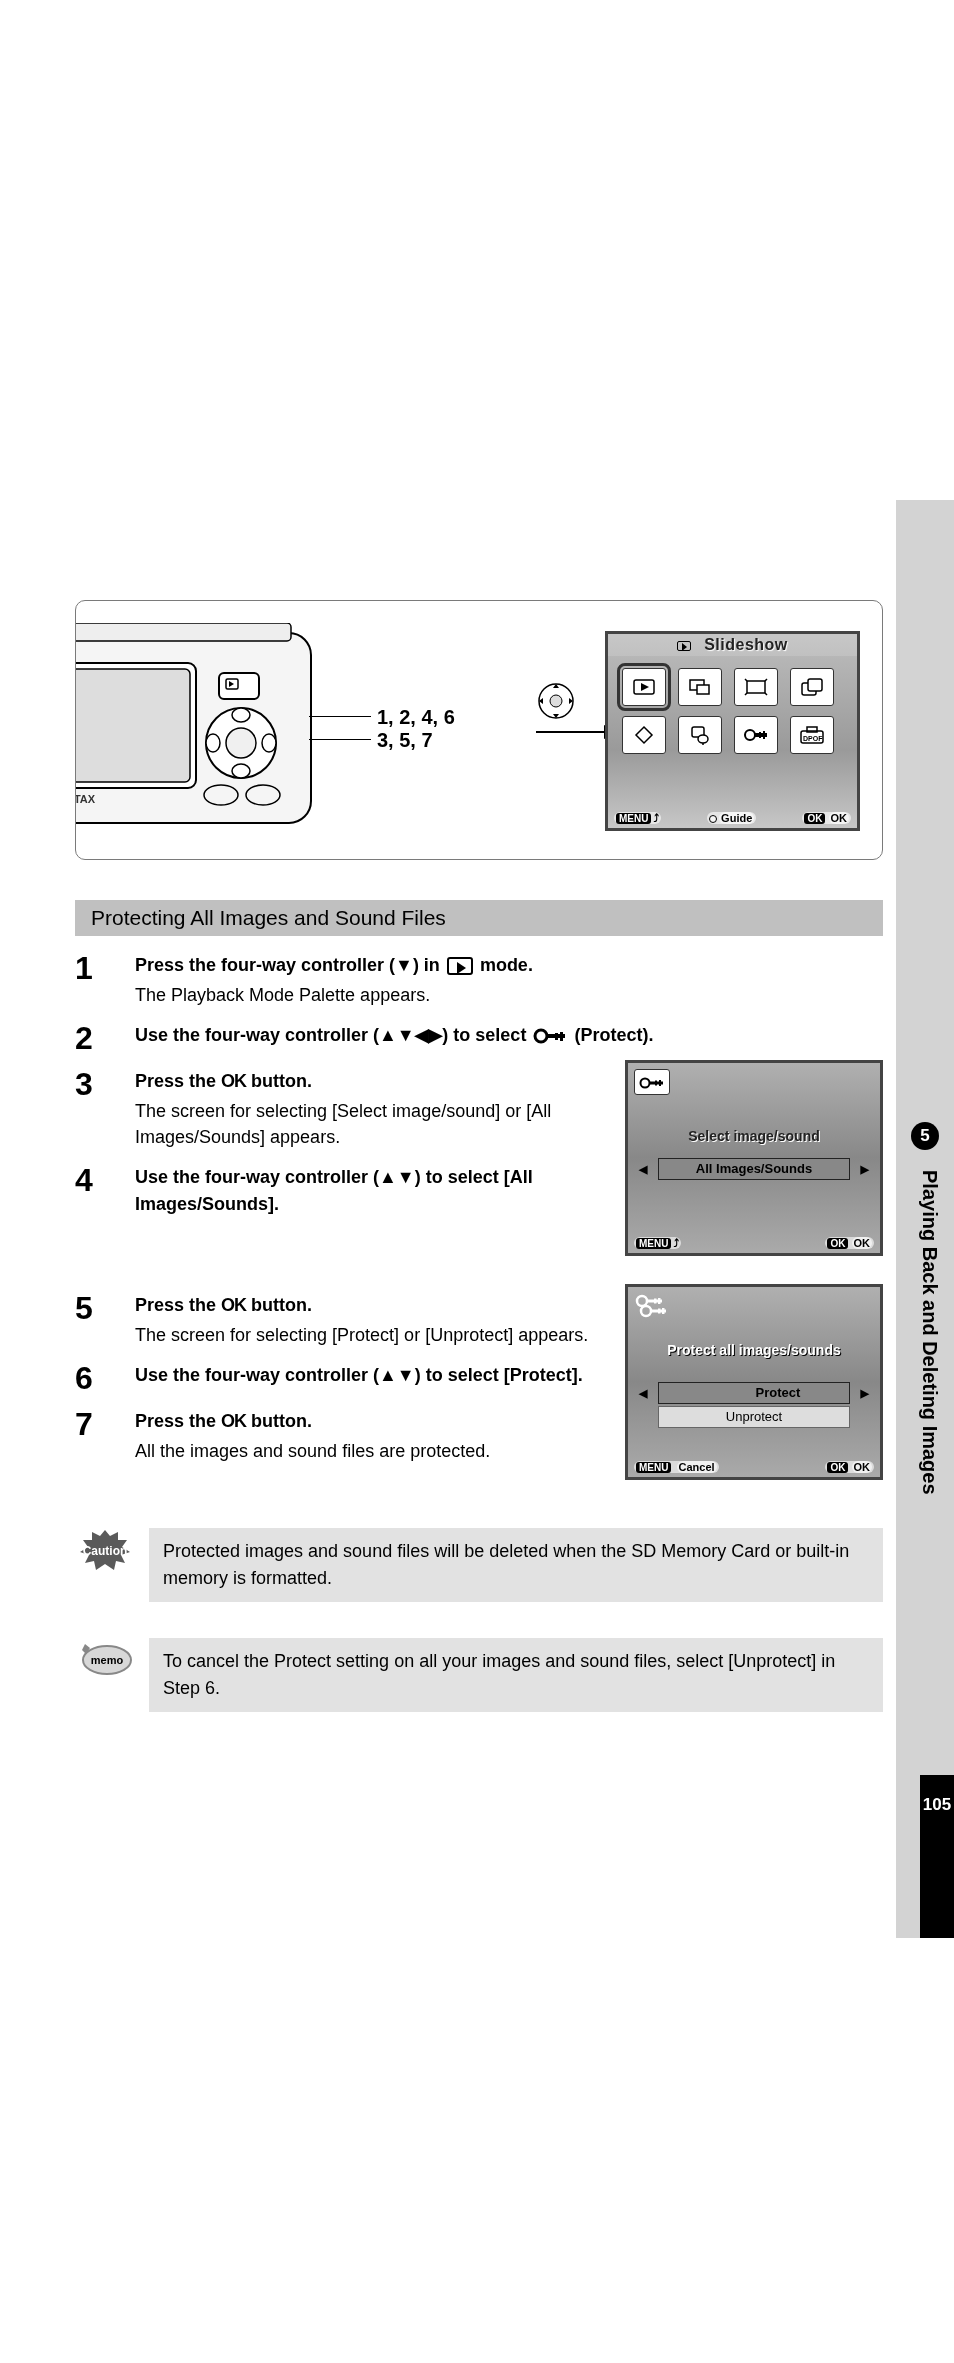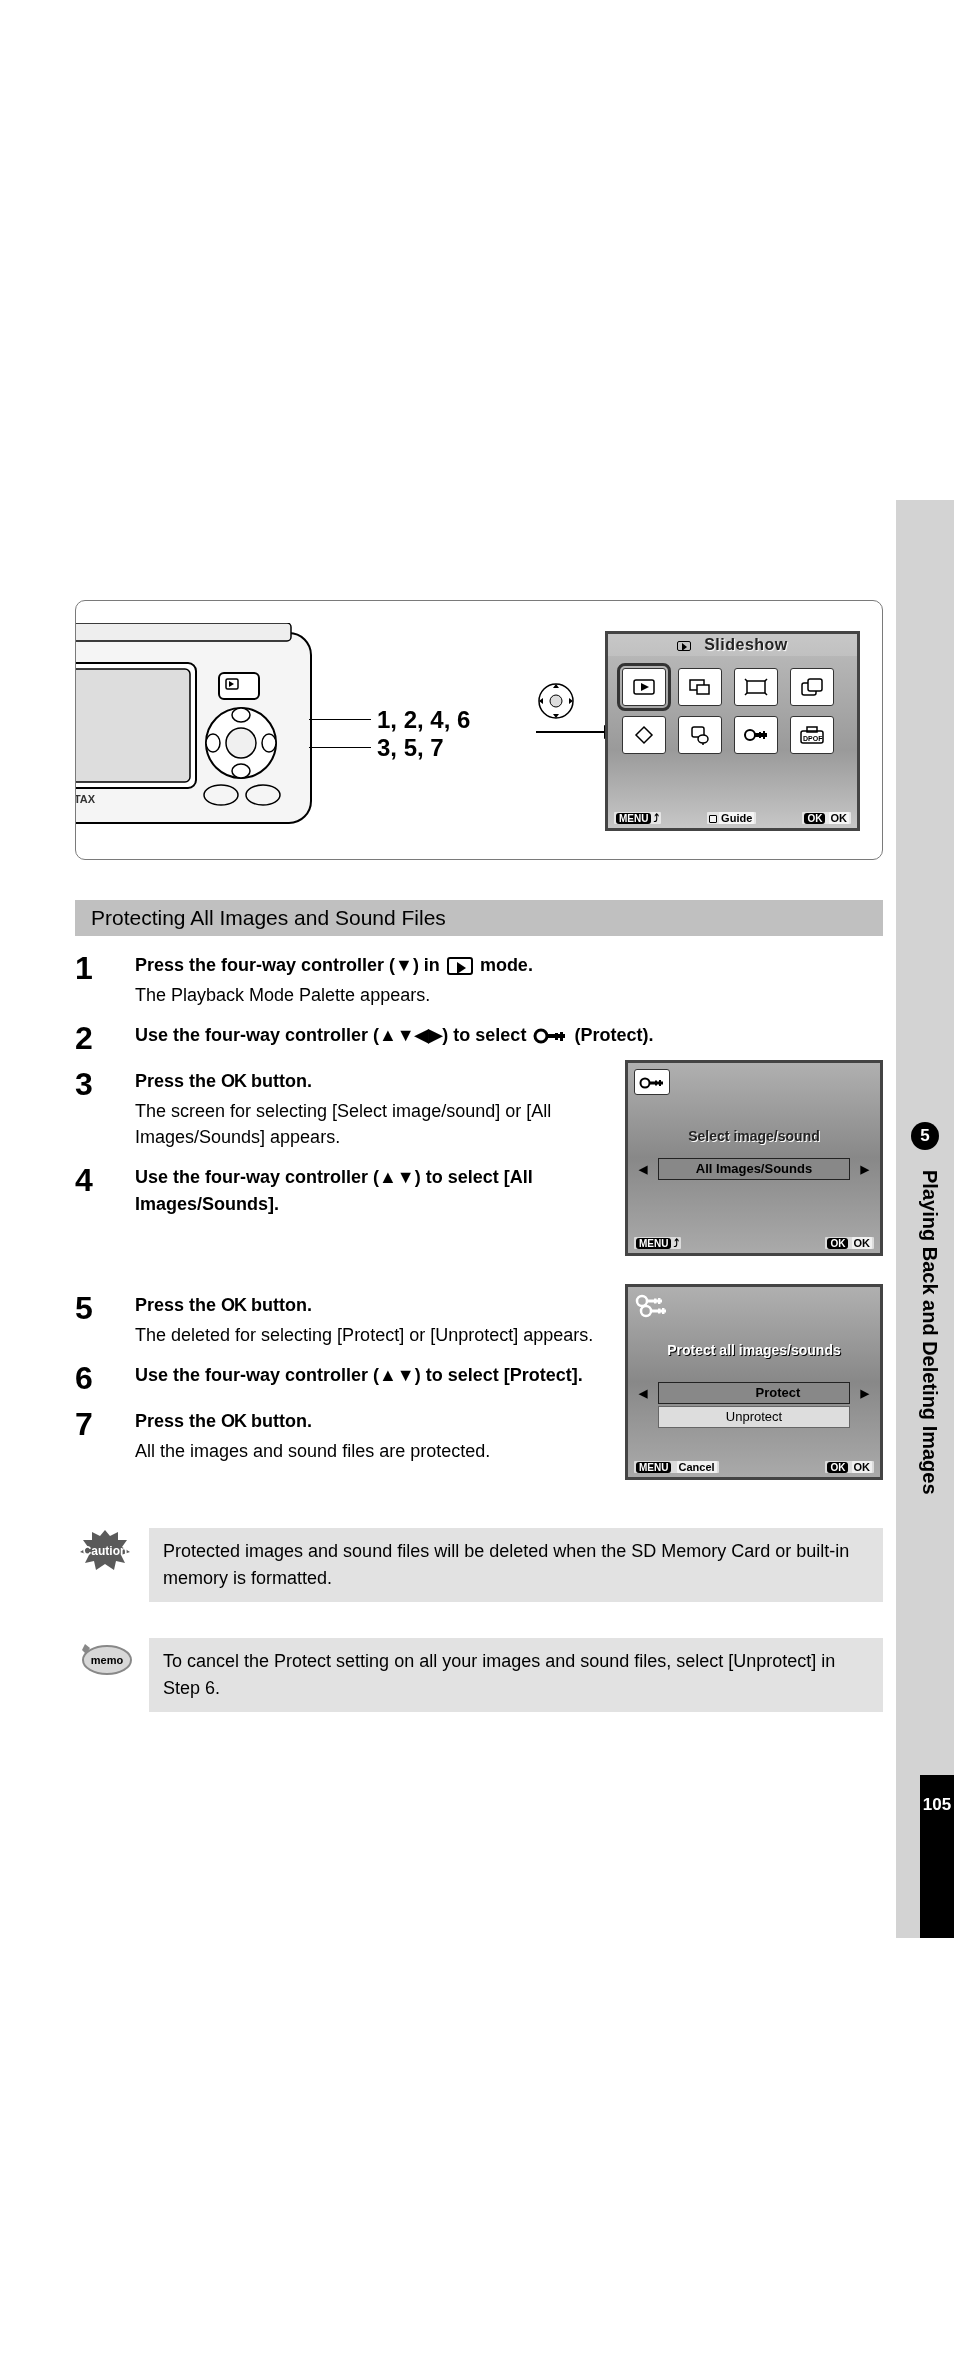--- a/index.html
+++ b/index.html
@@ -80,21 +80,21 @@
     top: 22px;
     width: 300px;
     height: 215px;
   }
   .callout-lines {
     position: absolute;
     left: 233px;
     top: 105px;
   }
   .callout1, .callout2 {
-    font-size: 24px;
+    font-size: 20px;
     font-weight: bold;
   }
   .callout1::before, .callout2::before {
     content: "";
     display: inline-block;
     border-top: 1.5px solid #000;
     width: 62px;
     vertical-align: middle;
     margin-right: 6px;
     transform: translateY(-2px);
@@ -189,21 +189,21 @@
     padding: 0 6px;
     display: flex;
     justify-content: space-between;
     font-size: 11px;
     color: #000;
     font-weight: bold;
   }
   .lcd-footer span {
     background: rgba(255,255,255,0.6);
     padding: 0 2px;
-    border-radius: 1px;
+    border-radius: 6px;
   }
   .lcd-footer .menu-btn {
     background: #000; color:#fff; padding: 0 3px; border-radius: 3px; font-size: 10px; margin-right: 2px;
   }
   .lcd-footer .ok-btn {
     background: #000; color:#fff; padding: 0 3px; border-radius: 3px; font-size: 10px;
   }
   .green-dot {
     display: inline-block;
     width: 8px; height: 8px;
@@ -550,21 +550,21 @@
       </div>
     </div>
 
     <div class="lcd-area" style="margin-top:24px;">
       <div class="step">
         <div class="step-num">5</div>
         <div class="step-body limit-width">
           <div class="step-title">
             <span>Press the </span><span class="ok-text">OK</span><span> button.</span>
           </div>
-          <div class="step-desc">The deleted for selecting [Protect] or [Unprotect] appears.</div>
+          <div class="step-desc">The screen for selecting [Protect] or [Unprotect] appears.</div>
         </div>
       </div>
       <div class="step">
         <div class="step-num">6</div>
         <div class="step-body limit-width">
           <div class="step-title">Use the four-way controller (▲▼) to select [Protect].</div>
         </div>
       </div>
       <div class="step">
         <div class="step-num">7</div>

